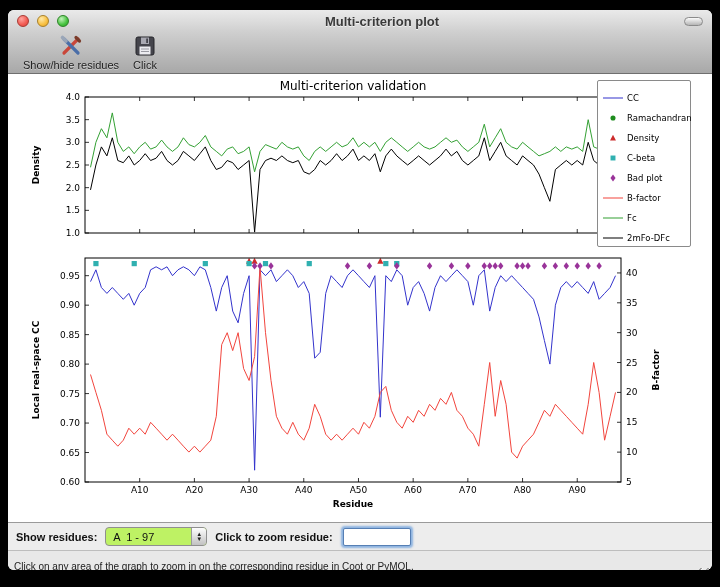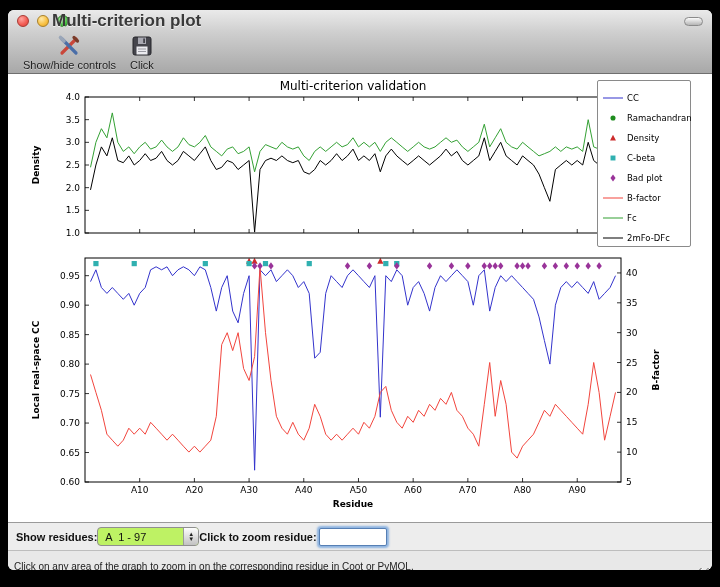--- a/index.html
+++ b/index.html
@@ -9,42 +9,42 @@
             background:#fff; border-radius:6px; overflow:hidden;
             box-shadow:0 10px 28px rgba(0,0,0,.85), 0 0 0 1px rgba(0,0,0,.55); }
   
   .titlebar { height:22px; background:linear-gradient(#eaeaea,#cfcfcf);
               display:flex; align-items:center; position:relative; }
   .lights { display:flex; gap:8px; margin-left:9px; }
   .light { width:12px; height:12px; border-radius:50%; }
   .light.close { background:radial-gradient(circle at 35% 30%, #ffa49e, #f25a52 60%, #d9453d); border:1px solid #a83a33; }
   .light.min   { background:radial-gradient(circle at 35% 30%, #ffe9a8, #f8bf3f 60%, #dfa023); border:1px solid #a8802a; }
   .light.zoom  { background:radial-gradient(circle at 35% 30%, #c2f2ba, #46c33f 60%, #2fa32a); border:1px solid #2c8326; }
-  .win-title { position:absolute; left:0; right:0; font-size:17px;
+  .win-title { position:absolute; left:0; right:0; text-align:center; font-size:13px;
                font-weight:bold; color:#3a3a3a; text-shadow:0 1px 0 rgba(255,255,255,.65);padding-left:44px; }
   .capsule { position:absolute; right:9px; top:7px; width:19px; height:9px; border-radius:5px;
              background:linear-gradient(#fafafa,#b5b5b5); border:1px solid #8a8a8a; }
   
   .toolbar { height:42px; background:linear-gradient(#cfcfcf,#a8a8a8);
              border-bottom:1px solid #6f6f6f; display:flex; align-items:center; padding-left:8px; }
   .tb-item { display:flex; flex-direction:column; align-items:center; justify-content:center;
              padding:2px 7px; cursor:default; }
   .tb-icon { width:24px; height:24px; display:flex; align-items:center; justify-content:center; }
   .tb-label { font-size:11px; color:#1e1e1e; margin-top:1px; text-shadow:0 1px 0 rgba(255,255,255,.4); }
   
   .content { position:relative; height:448px; background:#fff; }
   #plot-svg { position:absolute; left:1px; top:2px; }
   #legend { position:absolute; left:589px; top:6px; width:94px; background:#fff;
             border:1px solid #8a8a8a; padding:3px 4px 2px 4px; border-radius:2px; }
   .legend-row { display:flex; align-items:center; height:12px;margin-top:8px; }
   .legend-row svg { flex:0 0 22px; }
   .legend-label { font-size:8.5px; font-family:"DejaVu Sans", sans-serif; color:#000; margin-left:3px; white-space:nowrap; }
   
   .controls-bar { height:28px; background:#ededed; border-top:1px solid #9a9a9a;
-                  display:flex; align-items:center; padding-left:8px; }
+                  display:flex; align-items:center; padding-left:8px; gap:8px; }
   .ctrl-label { font-size:11px; font-weight:bold; color:#111; }
   .combo { display:flex; align-items:stretch; height:19px; width:102px; background:#bef264;
            border:1px solid #8f8f8f; border-radius:4px; overflow:hidden; }
   .combo-value { flex:1; font-size:11px; color:#111; display:flex; align-items:center; padding-left:7px; white-space:pre; }
   .combo-stepper { width:15px; background:linear-gradient(#fdfdfd,#c2c2c2); border-left:1px solid #9a9a9a;
                    display:flex; flex-direction:column; align-items:center; justify-content:center; line-height:5px; }
   .combo-stepper span { font-size:6px; color:#222; }
   .zoom-input { width:68px; height:18px; border:1px solid #567fb4; border-radius:2px;
                 box-shadow:0 0 2px 2px rgba(110,160,220,.75); outline:none; font-size:11px; padding:0 3px;
                 margin-left:2px; }
@@ -73,21 +73,21 @@
   <div class="toolbar">
     <div class="tb-item">
       <div class="tb-icon">
         <svg width="24" height="24" viewBox="0 0 24 24">
           <line x1="5" y1="19" x2="19" y2="5" stroke="#c9473a" stroke-width="3.2" stroke-linecap="round"></line>
           <line x1="17" y1="3.5" x2="20.5" y2="7" stroke="#7a3c2a" stroke-width="3.2" stroke-linecap="round"></line>
           <line x1="5" y1="5" x2="19" y2="19" stroke="#4a6ea8" stroke-width="3.2" stroke-linecap="round"></line>
           <line x1="3.5" y1="3.5" x2="7" y2="7" stroke="#9aa6b8" stroke-width="3.6" stroke-linecap="round"></line>
         </svg>
       </div>
-      <div class="tb-label">Show/hide controls</div>
+      <div class="tb-label">Show/hide residues</div>
     </div>
     <div class="tb-item">
       <div class="tb-icon">
         <svg width="22" height="22" viewBox="0 0 22 22">
           <rect x="2" y="2" width="18" height="18" rx="2" fill="#45454c" stroke="#26262b"></rect>
           <rect x="7" y="2.5" width="8" height="6.5" fill="#a9a9b2"></rect>
           <rect x="12.2" y="3.5" width="1.8" height="4.5" fill="#45454c"></rect>
           <rect x="5.5" y="11.5" width="11" height="8" fill="#ececf0"></rect>
           <line x1="7" y1="14" x2="15" y2="14" stroke="#9a9aa2" stroke-width="1"></line>
           <line x1="7" y1="16.5" x2="15" y2="16.5" stroke="#9a9aa2" stroke-width="1"></line>

